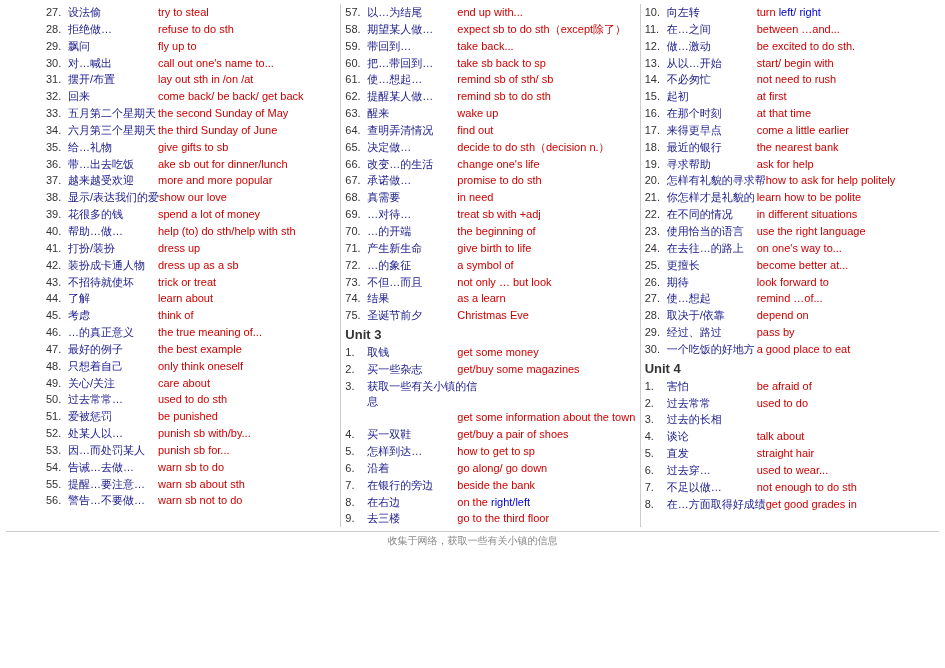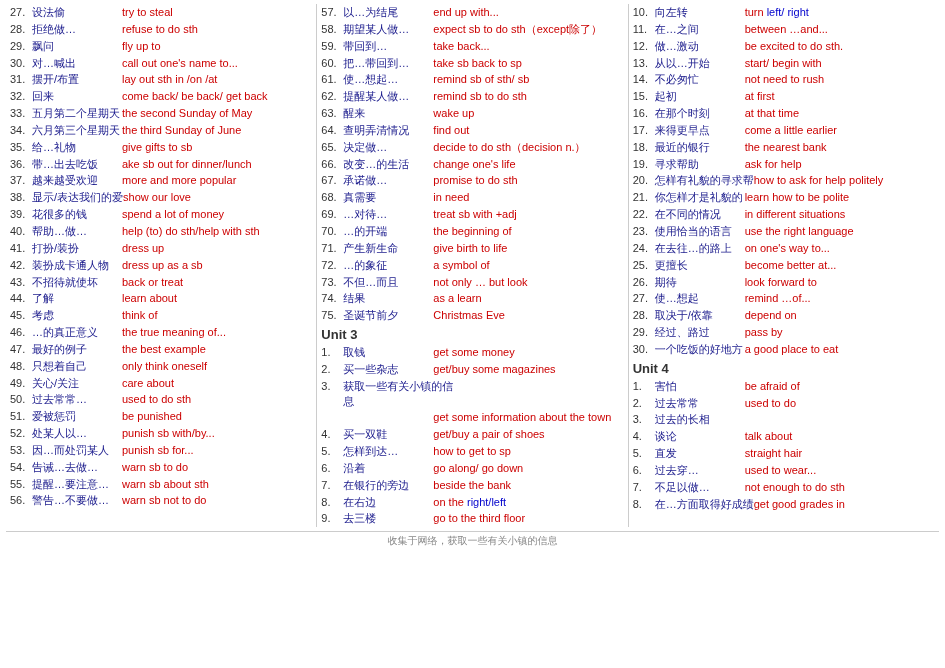--- a/index.html
+++ b/index.html
@@ -11,20 +11,21 @@
       min-height: 668px;
       overflow: hidden;
     }
     .page {
       width: 945px;
       padding: 4px 6px;
     }
     .columns {
       display: flex;
       gap: 0;
+      margin-left: 36px;
     }
     .col {
       flex: 1;
       padding: 0 4px;
       border-right: 1px solid #ccc;
     }
     .col:last-child {
       border-right: none;
     }
     .row {
@@ -150,21 +151,21 @@
           <span class="en">dress up</span>
         </div>
         <div class="row">
           <span class="num">42.</span>
           <span class="zh">装扮成卡通人物</span>
           <span class="en">dress up as a sb</span>
         </div>
         <div class="row">
           <span class="num">43.</span>
           <span class="zh">不招待就使坏</span>
-          <span class="en">back or treat</span>
+          <span class="en">trick or treat</span>
         </div>
         <div class="row">
           <span class="num">44.</span>
           <span class="zh">了解</span>
           <span class="en">learn about</span>
         </div>
         <div class="row">
           <span class="num">45.</span>
           <span class="zh">考虑</span>
           <span class="en">think of</span>

